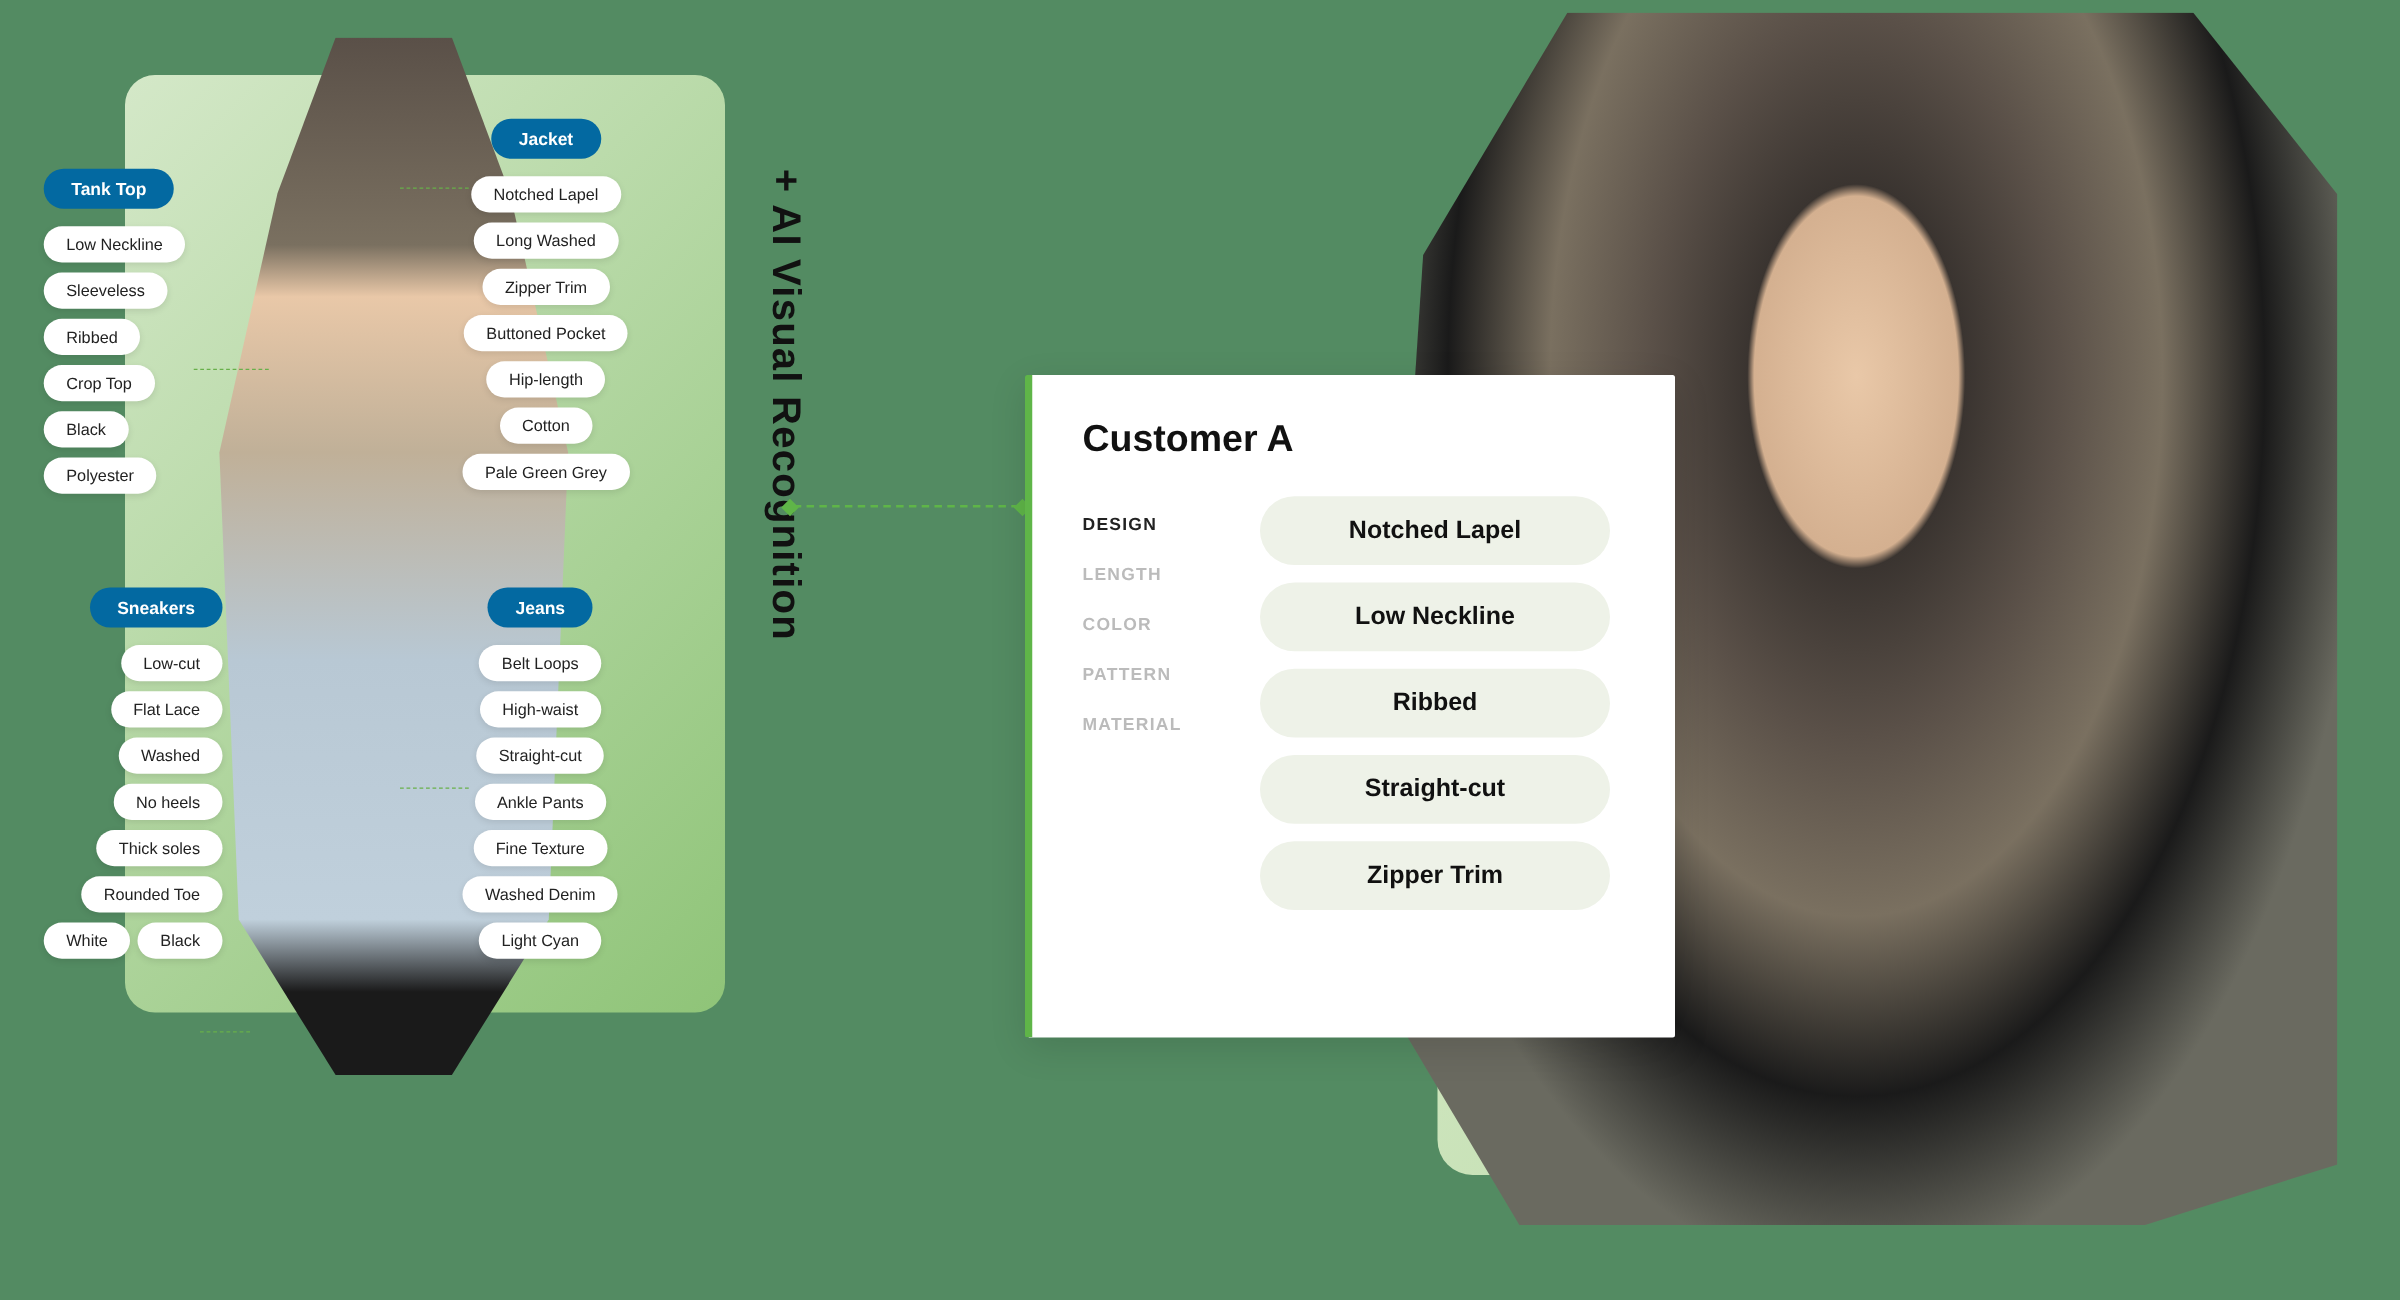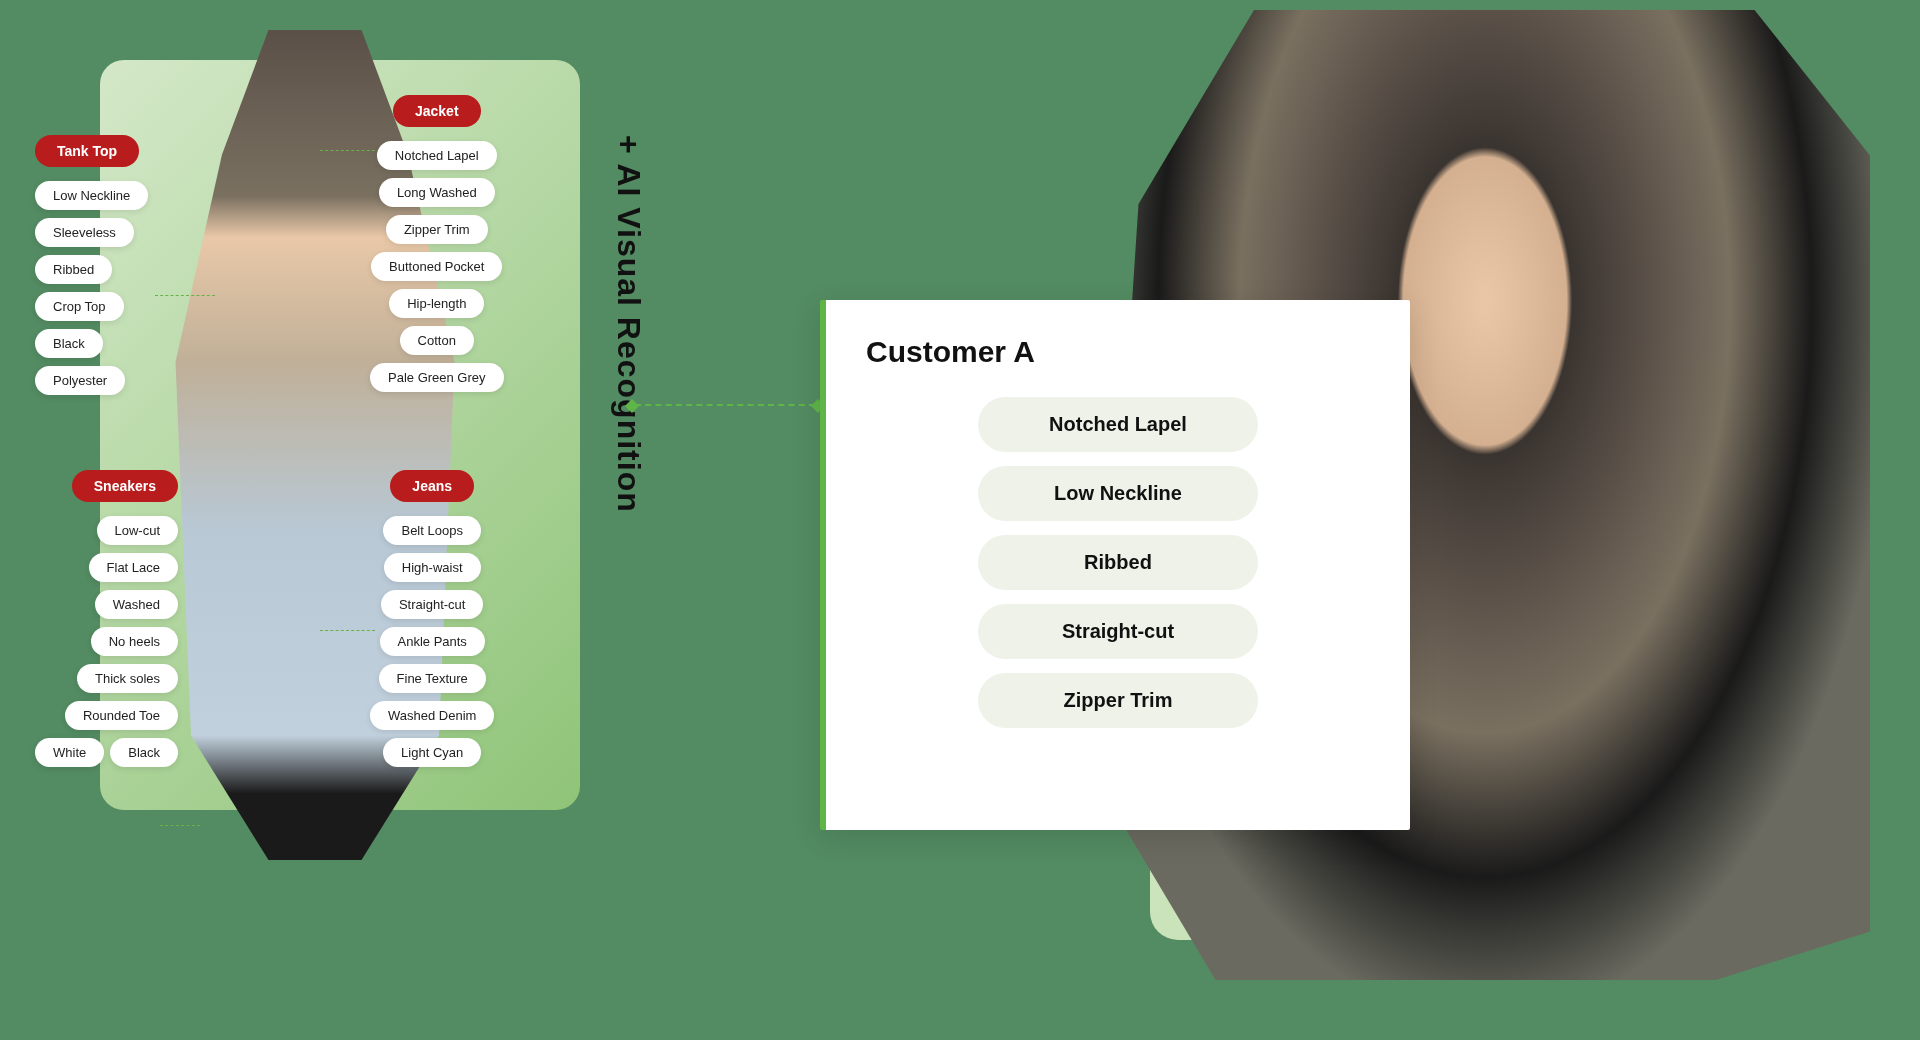--- a/index.html
+++ b/index.html
@@ -37,21 +37,21 @@
 }
 
 
 .tag-group { position: absolute; display: flex; flex-direction: column; gap: 8px; align-items: center; }
 .group-tanktop { left: 35px; top: 135px; align-items: flex-start; }
 .group-jacket { left: 370px; top: 95px; }
 .group-sneakers { left: 35px; top: 470px; align-items: flex-end; }
 .group-jeans { left: 370px; top: 470px; }
 
 .tag-header {
-  background: #b91c1c;
+  background: #0369a1;
   color: #fff;
   padding: 8px 22px;
   border-radius: 999px;
   font-size: 14px;
   font-weight: 600;
   margin-bottom: 6px;
 }
 .tag-pill {
   background: #fff;
   color: #222;
@@ -105,21 +105,21 @@
   height: 10px;
   background: #5fb548;
   transform: rotate(45deg);
 }
 
 
 .right-panel {
   position: absolute;
   left: 820px;
   top: 300px;
-  width: 590px;
+  width: 520px;
   height: 530px;
   background: #fff;
   border-left: 6px solid #5fb548;
   border-radius: 2px;
   padding: 35px 40px;
   box-shadow: 0 8px 30px rgba(0,0,0,0.12);
   z-index: 10;
 }
 .customer-title {
   font-size: 30px;
@@ -253,20 +253,27 @@
 
 <div class="connector"></div>
 
 <div class="right-bg"></div>
 
 <div class="model-right"></div>
 
 <div class="right-panel">
   <div class="customer-title">Customer A</div>
   <div class="attr-row">
+    <div class="attr-labels">
+      <div class="attr-label active">DESIGN</div>
+      <div class="attr-label">LENGTH</div>
+      <div class="attr-label">COLOR</div>
+      <div class="attr-label">PATTERN</div>
+      <div class="attr-label">MATERIAL</div>
+    </div>
     <div class="attr-values">
       <div class="attr-pill">Notched Lapel</div>
       <div class="attr-pill">Low Neckline</div>
       <div class="attr-pill">Ribbed</div>
       <div class="attr-pill">Straight-cut</div>
       <div class="attr-pill">Zipper Trim</div>
     </div>
   </div>
 </div>
 

